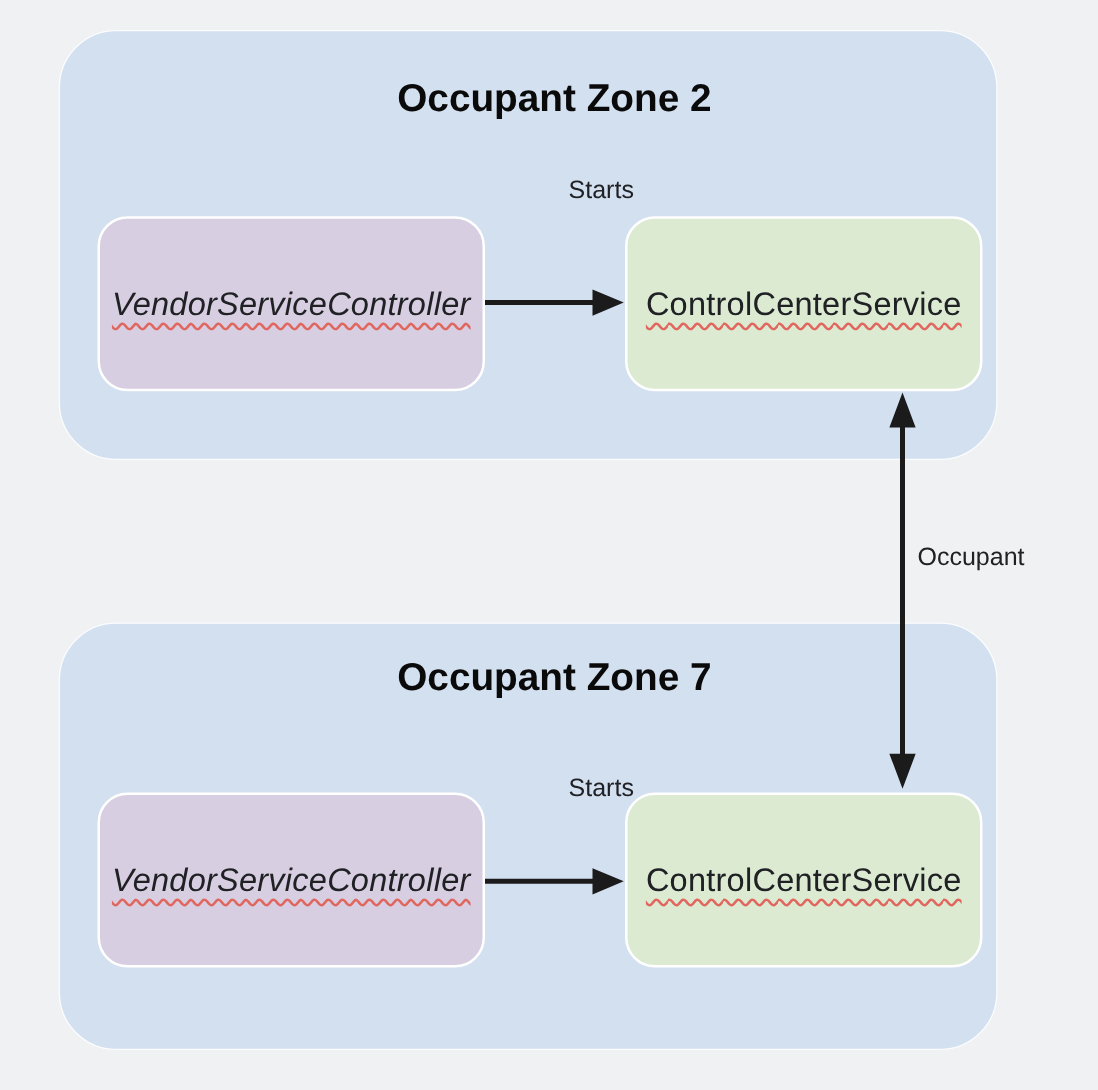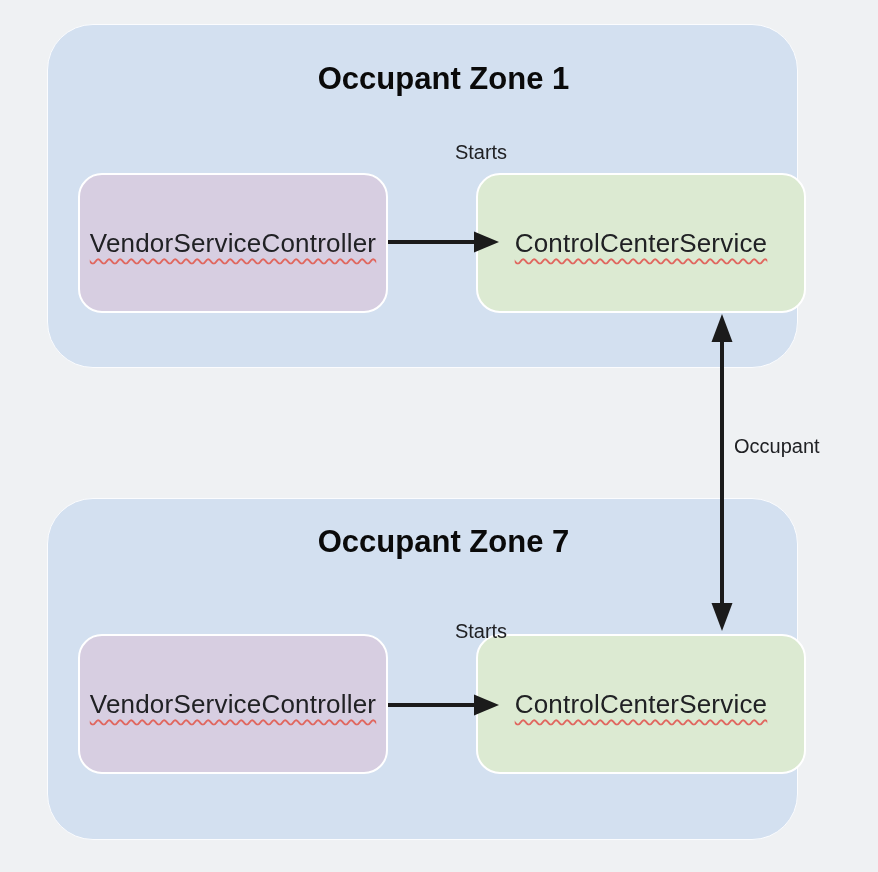--- a/index.html
+++ b/index.html
@@ -62,24 +62,25 @@
     box-sizing:border-box;
     font-size:26px;
     letter-spacing:0.2px;
     color:var(--text);
   }
   .node-controller{
     left:30px;
     width:310px;
     height:140px;
     background:var(--controller-fill);
+    font-style:italic;
   }
   .node-service{
-    left:428px;
-    width:330px;
+    left:452px;
+    width:286px;
     height:140px;
     background:var(--service-fill);
   }
   .zone-1 .node{top:148px;}
   .zone-2 .node{top:135px;}
   .node-label{
     text-decoration-line:underline;
     text-decoration-style:wavy;
     text-decoration-color:var(--spellcheck-underline);
     text-decoration-thickness:2px;
@@ -118,21 +119,21 @@
     fill:var(--arrow);
     stroke:none;
   }
 </style>
 </head>
 <body>
 
 <div class="canvas">
 
   <div class="zone zone-1">
-    <div class="zone-title">Occupant Zone 1</div>
+    <div class="zone-title">Occupant Zone 2</div>
     <div class="node node-controller">
       <span class="node-label">VendorServiceController</span>
     </div>
     <div class="node node-service">
       <span class="node-label">ControlCenterService</span>
     </div>
     <div class="edge-label starts-label">Starts</div>
   </div>
 
   <div class="zone zone-2">

